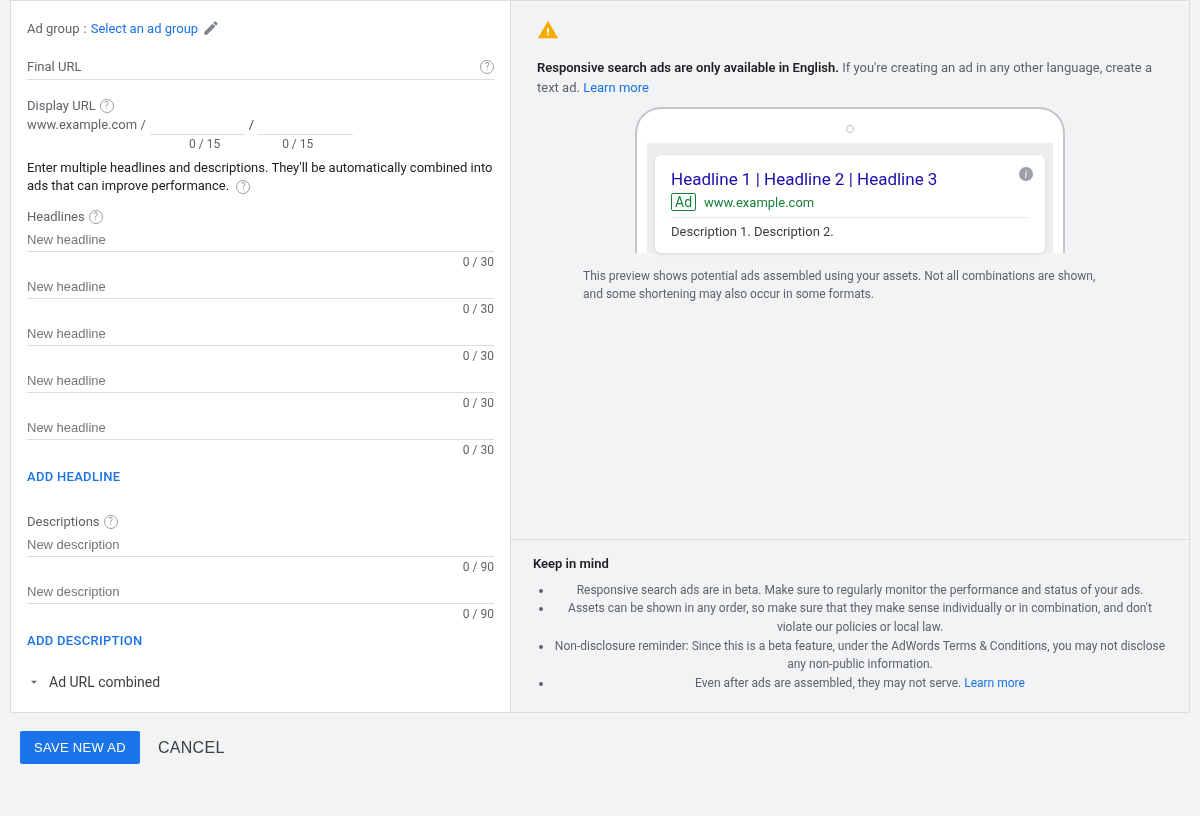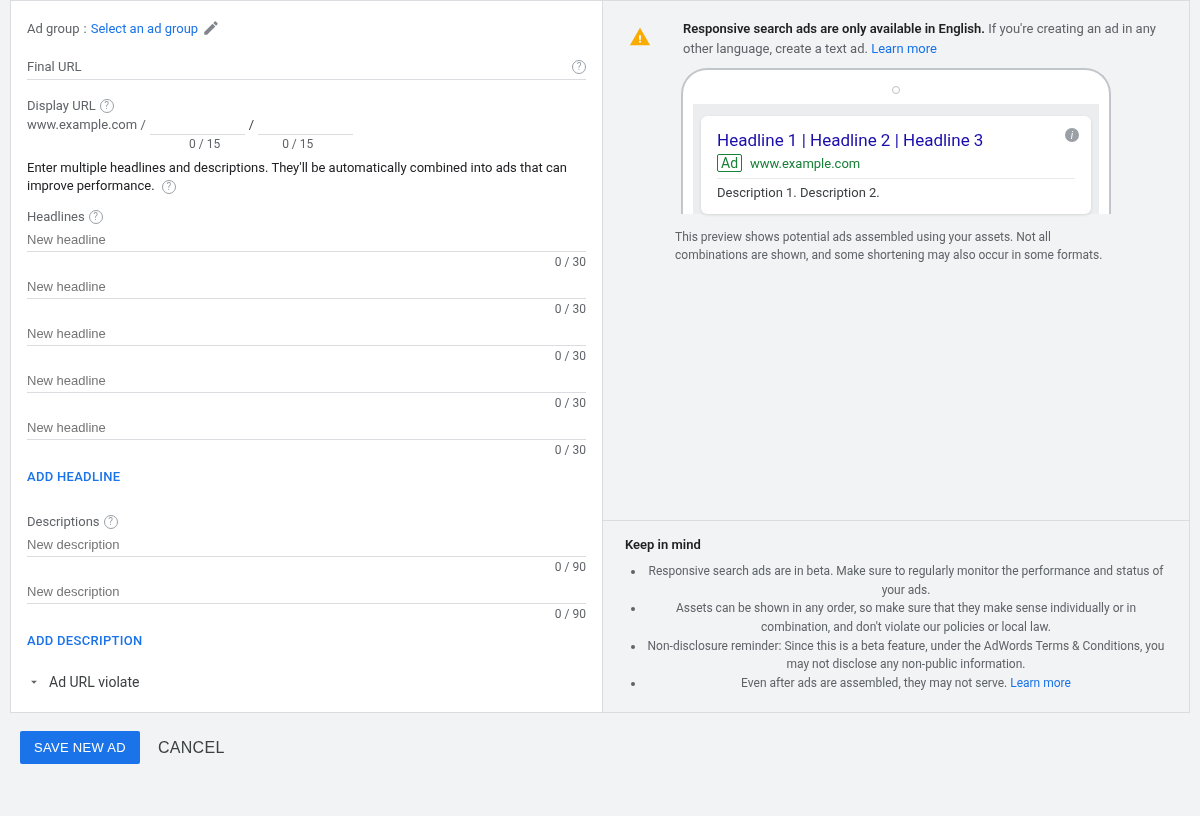--- a/index.html
+++ b/index.html
@@ -1,37 +1,37 @@
 <!DOCTYPE html>
 <html><head>
 <meta charset="utf-8">
 <style>
 * { box-sizing: border-box; margin: 0; padding: 0; }
 body { font-family: Roboto, Arial, sans-serif; font-size: 13px; color: #3c4043; background: #f1f3f4; }
 .main-container { display: flex; background: #f1f3f4; border: 1px solid #dadce0; max-width: 1180px; margin: 0 auto; }
-.left-panel { width: 592px; background: #fff; padding: 18px 16px 22px 16px; border-right: 1px solid #dadce0; }
+.left-panel { width: 500px; background: #fff; padding: 18px 16px 22px 16px; border-right: 1px solid #dadce0; }
 .right-panel { flex: 1; background: #f1f3f4; display: flex; flex-direction: column; }
 .ad-group-row { font-size: 13px; color: #5f6368; margin-bottom: 18px; display: flex; align-items: center; gap: 4px; }
 .ad-group-link { color: #1a73e8; text-decoration: none; }
 .pencil-icon { display: inline-flex; }
 .field-row { display: flex; align-items: center; justify-content: space-between; border-bottom: 1px solid #dadce0; padding: 4px 0 5px 0; }
 .field-label { color: #5f6368; font-size: 13px; }
 .help-icon { width: 14px; height: 14px; border: 1px solid #9aa0a6; border-radius: 50%; display: inline-flex; align-items: center; justify-content: center; font-size: 10px; color: #9aa0a6; margin-left: 4px; }
 .section-label { color: #5f6368; font-size: 13px; display: flex; align-items: center; margin-bottom: 2px; }
 .display-url-row { display: flex; align-items: baseline; gap: 4px; margin-top: 2px; }
 .display-url-domain { color: #5f6368; }
 .path-input { display: inline-block; width: 95px; border: none; border-bottom: 1px solid #dadce0; padding: 2px 0; font-size: 13px; outline: none; }
 .counter-row { display: flex; gap: 62px; margin-left: 162px; font-size: 12px; color: #5f6368; margin-top: 2px; align-items: center; }
 .instruction-text { color: #202124; font-size: 13px; margin-top: 8px; margin-bottom: 14px; line-height: 1.4; }
 .headline-input { width: 100%; border: none; border-bottom: 1px solid #dadce0; padding: 6px 0 4px 0; font-size: 13px; color: #80868b; }
 .char-count { text-align: right; font-size: 12px; color: #5f6368; margin: 3px 0 4px 0; }
 .add-link { color: #1a73e8; font-weight: 500; font-size: 13px; letter-spacing: 0.3px; margin-top: 8px; display: inline-block; cursor: pointer; }
 .url-options { display: flex; align-items: center; gap: 8px; font-size: 14px; color: #3c4043; margin-top: 26px; cursor: pointer; }
 .chevron-icon { display: inline-flex; }
-.alert-banner { display: flex; align-items: center; gap: 32px; padding: 18px 26px; }
+.alert-banner { display: flex; align-items: flex-start; gap: 14px; padding: 18px 26px; flex-direction: column; }
 .alert-content { font-size: 13px; color: #5f6368; line-height: 1.5; }
 .alert-bold { font-weight: 600; color: #202124; }
 .alert-link { color: #1a73e8; text-decoration: none; }
 .preview-header { display: flex; align-items: center; justify-content: space-between; padding: 0 26px 10px 14px; }
 .preview-title { font-weight: 600; font-size: 14px; color: #202124; }
 .device-toggles { display: flex; gap: 14px; }
 .phone-frame { width: 430px; margin: 10px auto 6px auto; border: 2px solid #c2c6ca; border-bottom: none; border-radius: 26px 26px 0 0; padding: 16px 10px 0 10px; background: #fff; }
 .speaker { width: 8px; height: 8px; border: 1.5px solid #bdc1c6; border-radius: 50%; margin: 0 auto 10px auto; }
 .ad-card-outer { background: #ebedef; padding: 12px 0 0 0; }
 .ad-card { background: #fff; border-radius: 6px; margin: 0 8px 0 8px; padding: 14px 16px 14px 16px; box-shadow: 0 1px 3px rgba(0,0,0,0.12); position: relative; }
@@ -141,21 +141,21 @@
     </div>
 
     <span class="add-link">ADD DESCRIPTION</span>
 
     <div class="url-options">
       <span class="chevron-icon">
         <svg width="14" height="14" viewBox="0 0 24 24" fill="#5f6368">
             <path d="M7 10l5 5 5-5z"></path>
           </svg>
       </span>
-      <span>Ad URL violate</span>
+      <span>Ad URL combined</span>
     </div>
 
   </div>
 
   <div class="right-panel">
 
     <div class="alert-banner right-top">
       <span>
         <svg width="22" height="22" viewBox="0 0 24 24">
             <path fill="#f9ab00" d="M1 21h22L12 2 1 21z"></path>

